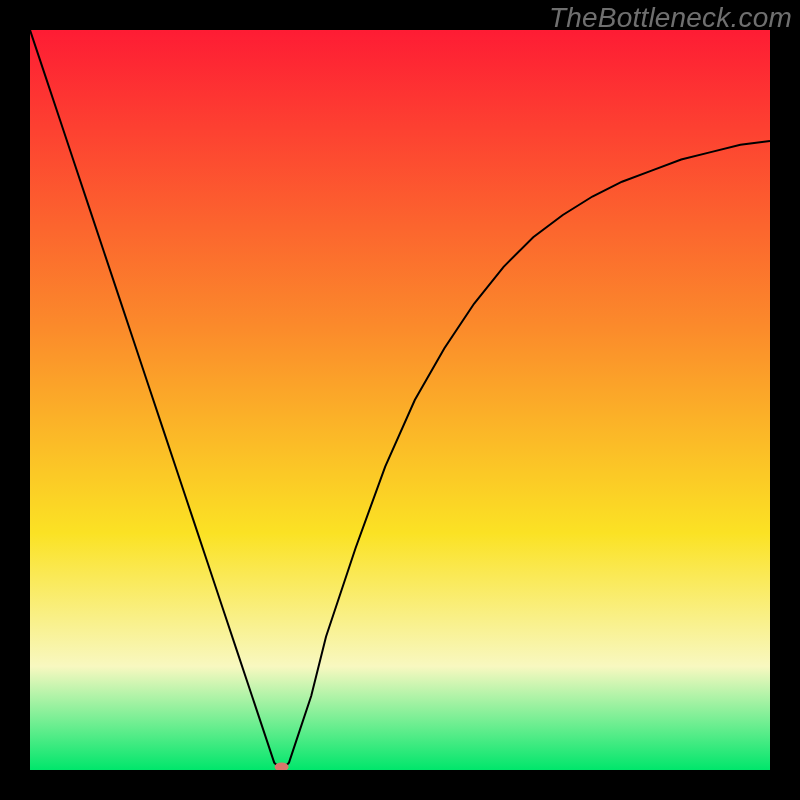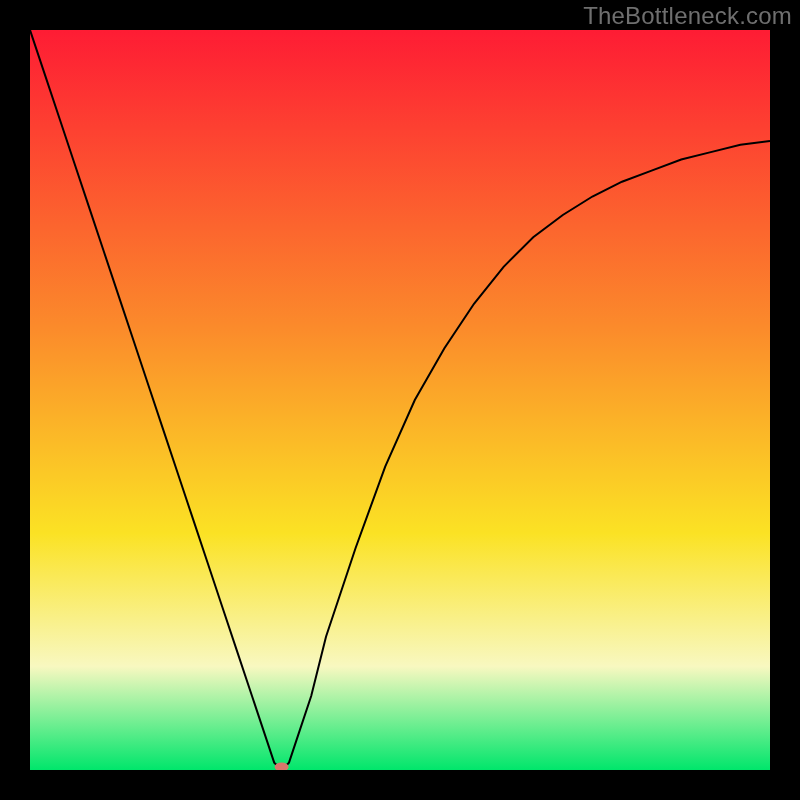--- a/index.html
+++ b/index.html
@@ -15,24 +15,25 @@
     position: relative;
     width: 800px;
     height: 800px;
     background: #000;
   }
   .watermark {
     position: absolute;
     top: 2px;
     right: 8px;
     color: #6f6f6f;
-    font-size: 24px;
+    font-size: 28px;
     font-weight: 500;
     letter-spacing: 0.2px;
     z-index: 50;
+    font-style: italic;
   }
   .plot-wrap {
     position: absolute;
     left: 30px;
     top: 30px;
     width: 740px;   
     height: 740px;  
     overflow: hidden;
   }
   svg.plot {

